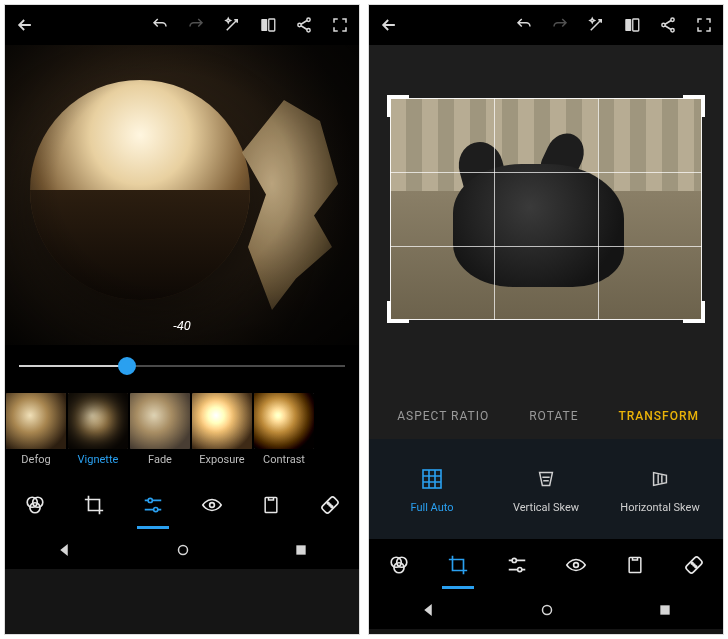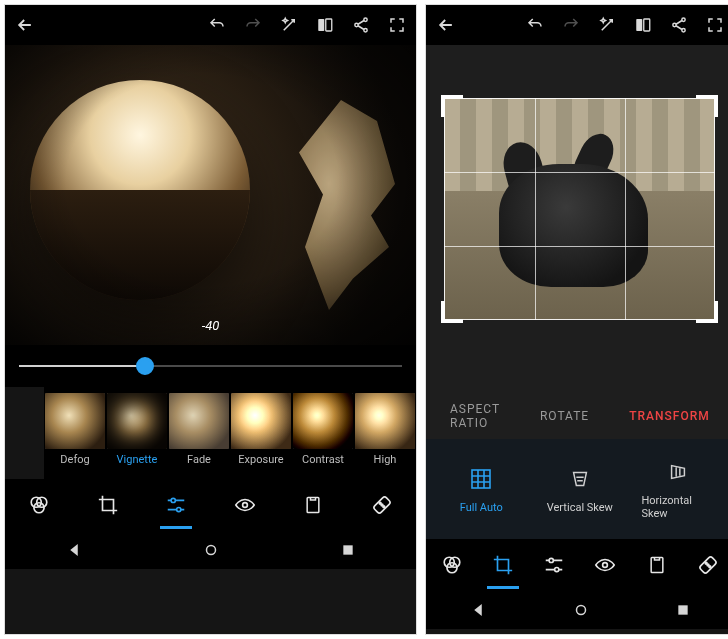--- a/index.html
+++ b/index.html
@@ -53,32 +53,32 @@
   .ch-bl{bottom:-3px;left:-3px;border-right:none;border-top:none;}
   .ch-br{bottom:-3px;right:-3px;border-left:none;border-top:none;}
 
   
   .slider-strip { height: 42px; background:#000; display:flex; align-items:center; padding:0 14px; }
   .slider-track { flex:1; height:2px; background:#4a4a4a; position:relative; }
   .slider-fill { position:absolute; left:0; top:0; bottom:0; background:#d0d0d0; }
   .slider-thumb { position:absolute; top:50%; width:18px;height:18px;border-radius:50%;background:#2aa0f0;border:3px solid #2aa0f0;transform:translate(-50%,-50%); box-shadow:0 0 0 0 rgba(0,0,0,.01);}
 
   
-  .preset-row { height: 92px; background:#000; display:flex; align-items:stretch; overflow:hidden;margin-left:39px; }
+  .preset-row { height: 92px; background:#000; display:flex; align-items:stretch; overflow:hidden; }
   .preset { flex: 0 0 62px; display:flex; flex-direction:column; align-items:center; gap:4px; padding-top:6px;}
   .preset .thumb { width:60px; height:56px; border-radius:1px; background:#333; position:relative; overflow:hidden;}
   .preset .thumb .mini { position:absolute; inset:0; border-radius:1px;
      background: radial-gradient(circle at 40% 40%, #f0e0b8 0%, #a88650 35%, #2c1e10 80%);}
   .preset .plabel { font-size:11px; color:#bdbdbd; white-space:nowrap;}
   .preset.active .plabel { color:#2aa0f0; }
 
   
   .tabrow { height:46px; display:flex; align-items:center; justify-content:flex-end; padding:0 24px; background:#1e1e1e;gap:40px;}
   .tabrow .tab { color:#9a9a9a; font-size:12px; letter-spacing:1px; }
-  .tabrow .tab.active { color:#ef4444; font-weight:500; }
+  .tabrow .tab.active { color:#eab308; font-weight:500; }
   .trans-opts { height: 100px; background:#141a20; display:flex; align-items:center; justify-content:space-around; padding:0 6px;}
   .topt { display:flex; flex-direction:column; align-items:center; gap:8px; color:#d0d0d0; font-size:11px; width:25%; }
   .topt.active { color:#2aa0f0; }
   .topt .oicon { width:28px;height:28px;display:flex;align-items:center;justify-content:center;}
 
   
   .toolbar { height: 52px; background:#000; display:flex; align-items:center; justify-content:space-around;}
   .tbtn { color:#e6e6e6; display:flex; align-items:center; justify-content:center; width:40px; height:40px;}
   .tbtn.active { color:#2aa0f0; }
   .tbtn.active-underline { position: relative; }
@@ -183,26 +183,20 @@
         <div class="thumb">
             <div class="mini" style="filter:brightness(1.4)"></div>
           </div>
         <div class="plabel">Exposure</div>
       </div>
       <div class="preset">
         <div class="thumb">
             <div class="mini" style="filter:contrast(1.5)"></div>
           </div>
         <div class="plabel">Contrast</div>
-      </div>
-      <div class="preset">
-        <div class="thumb">
-            <div class="mini" style="filter:brightness(1.25)"></div>
-          </div>
-        <div class="plabel">High</div>
       </div>
     </div>
 
     <div class="toolbar">
       <span class="tbtn">
         <svg width="22" height="22" viewBox="0 0 24 24" fill="none" stroke="currentColor" stroke-width="1.8">
             <circle cx="9" cy="9" r="5.5"></circle>
             <circle cx="15" cy="9" r="5.5"></circle>
             <circle cx="12" cy="15" r="5.5"></circle>
           </svg>

